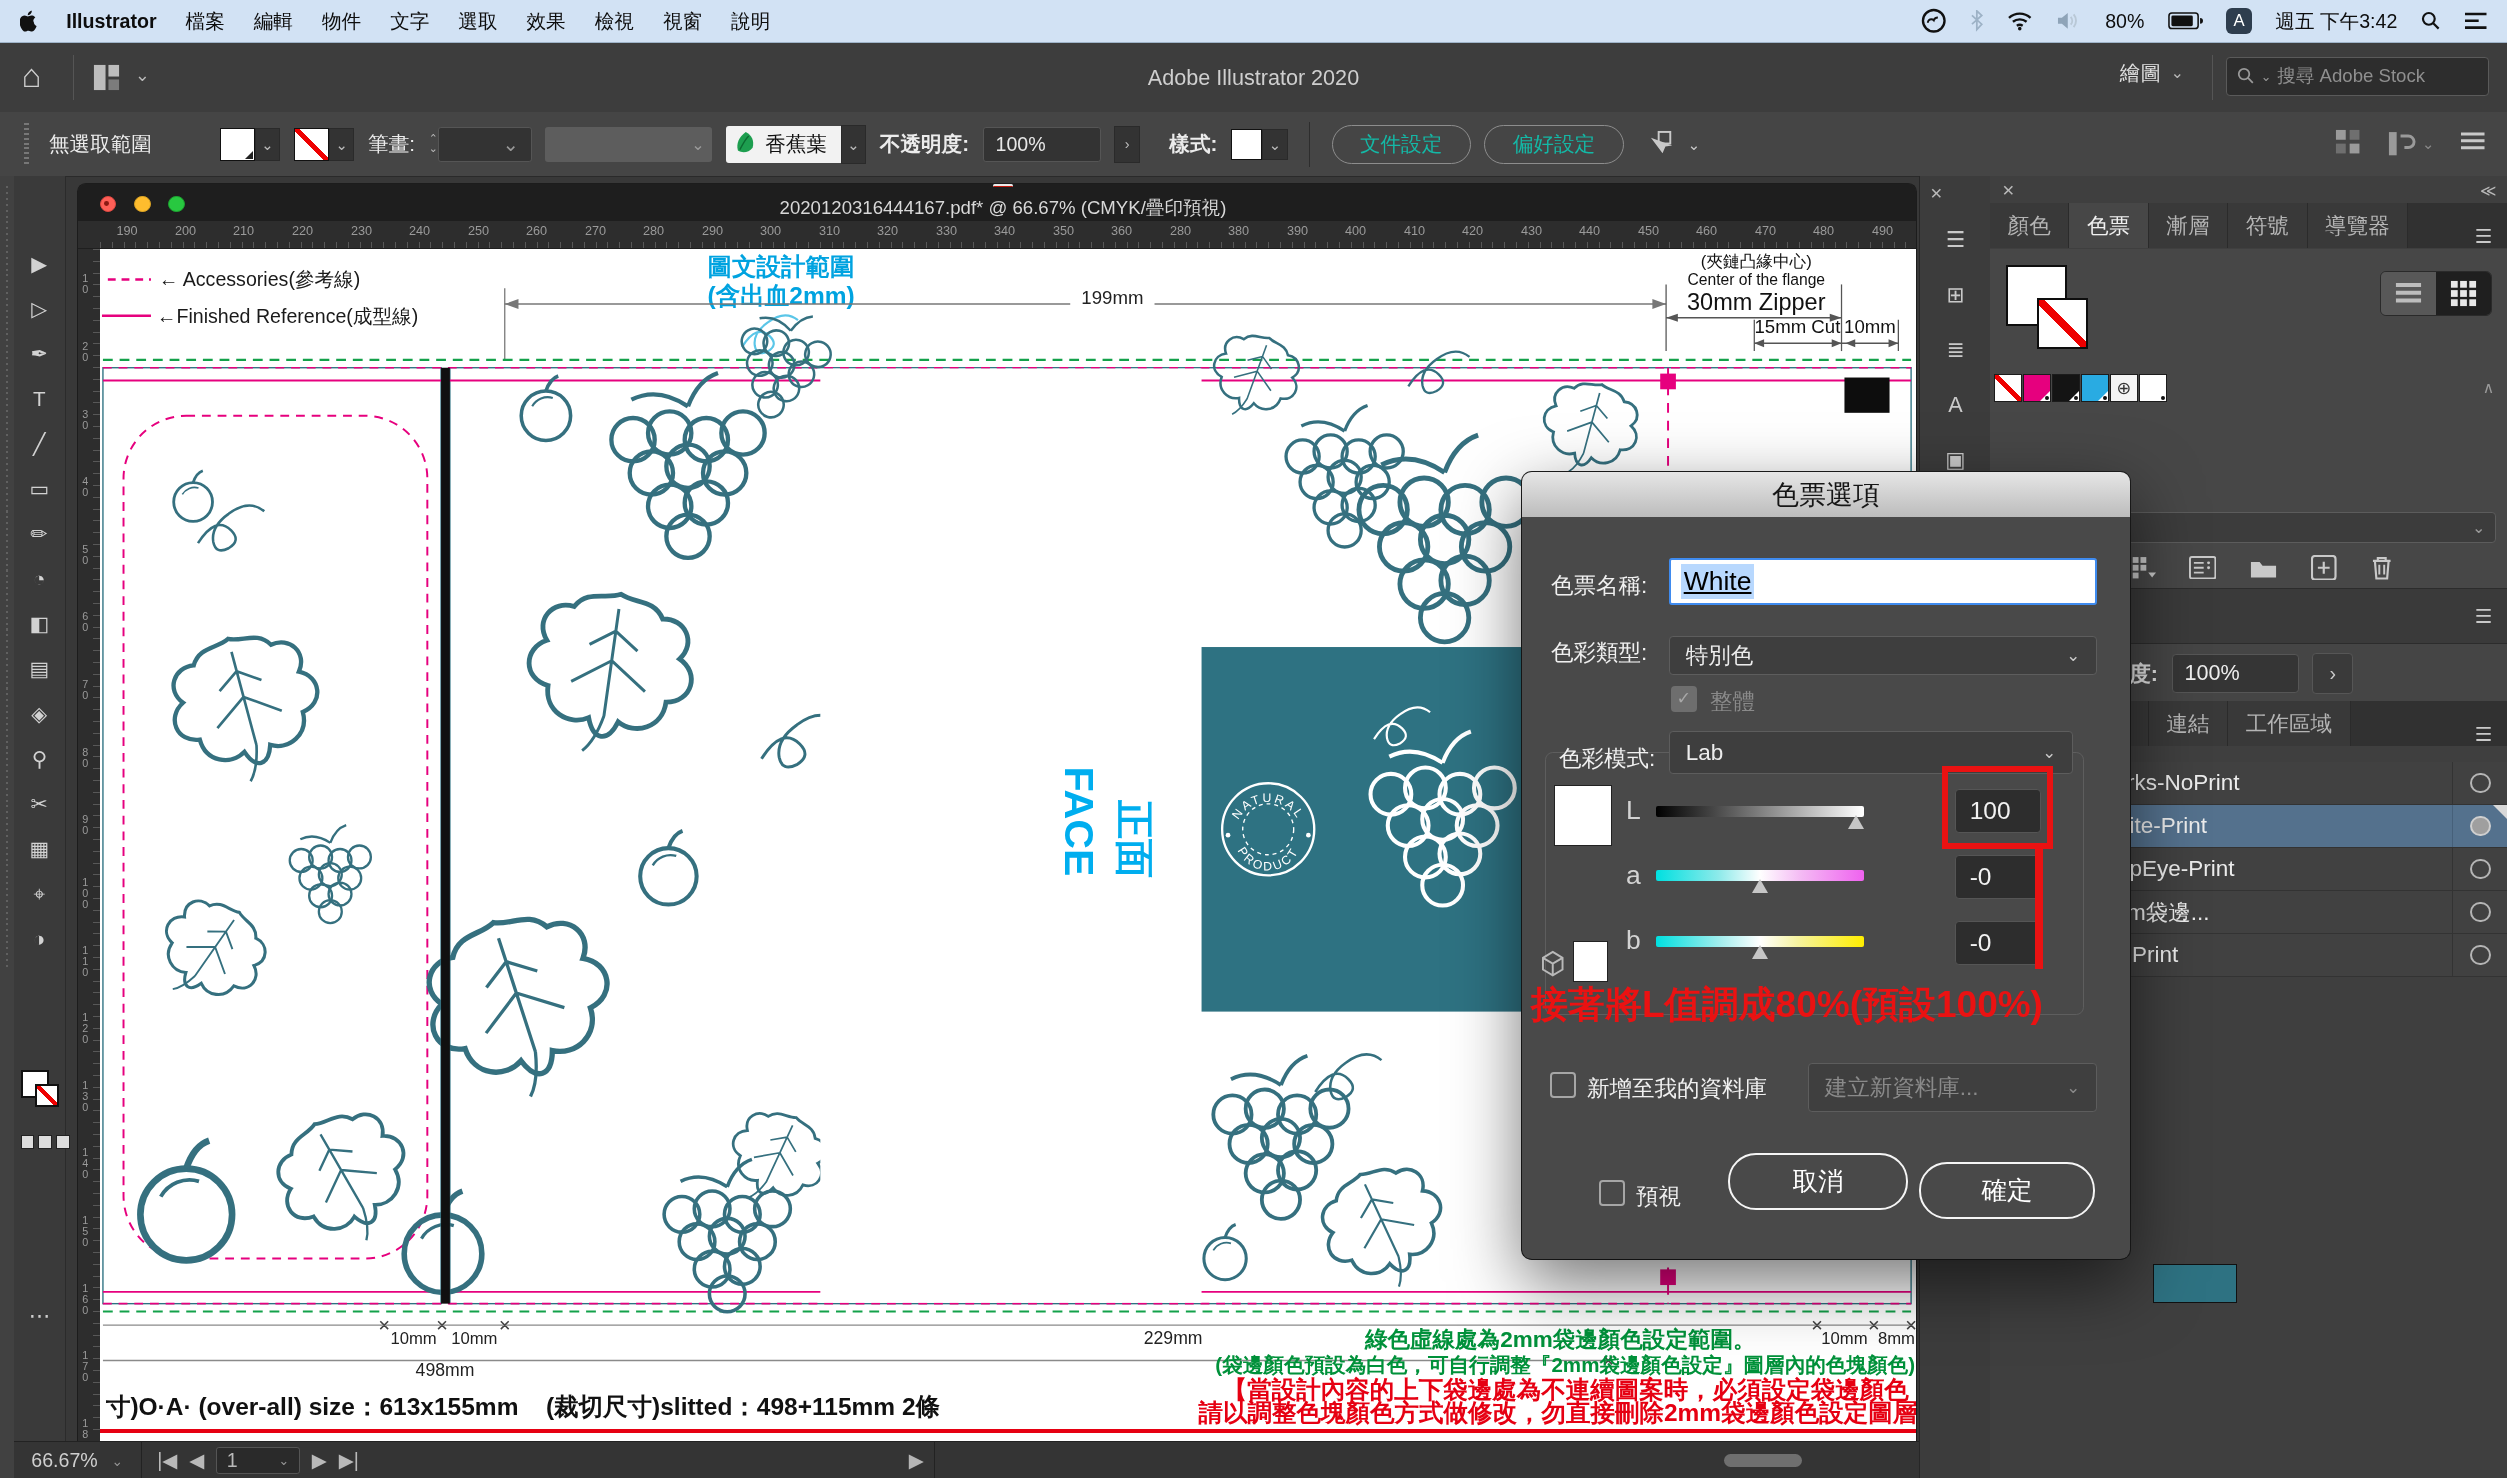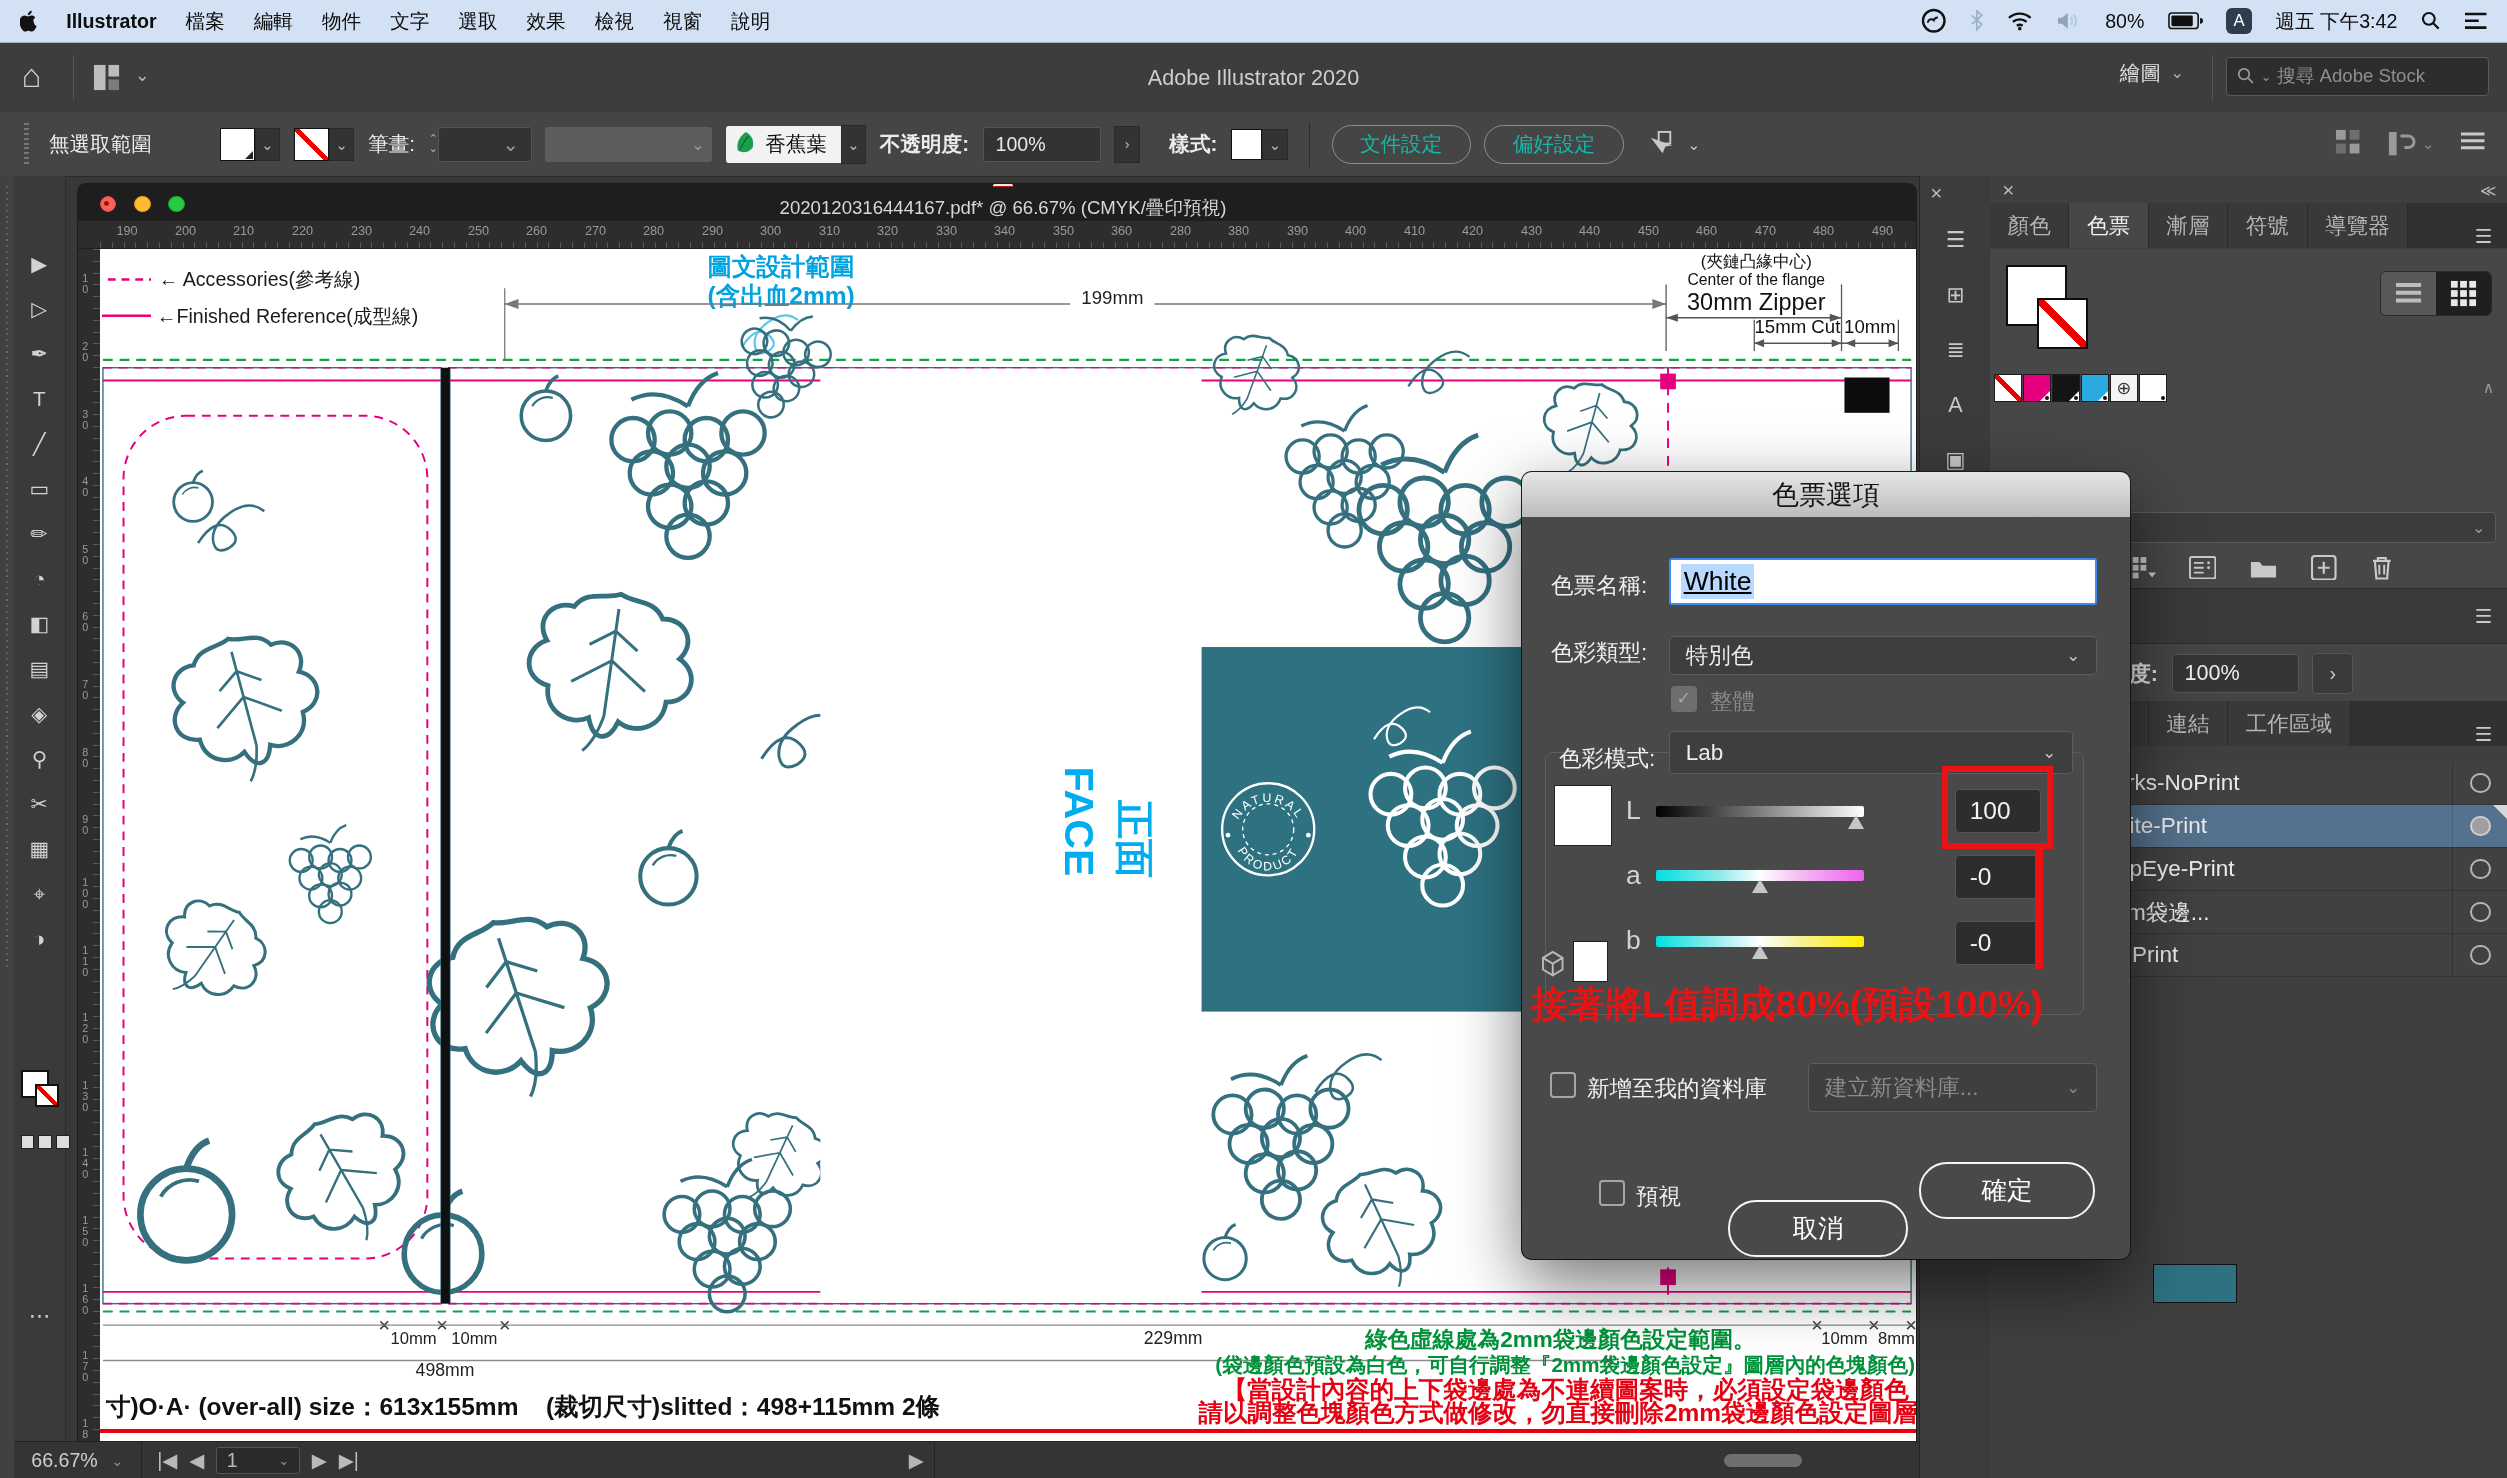--- a/index.html
+++ b/index.html
@@ -932,20 +932,20 @@
 
     <span class="cb empty" style="position:absolute;left:28px;top:600px"></span>
     <span class="dlg-label" style="left:65px;top:601px">新增至我的資料庫</span>
     <div class="dlg-dd" style="left:286px;top:591px;width:289px;height:49px;background:#3f3f3f">
       <span class="dim">建立新資料庫...</span>
         <span class="chev dim">⌄</span>
     </div>
 
     <span class="cb empty" style="position:absolute;left:77px;top:708px"></span>
     <span class="dlg-label" style="left:114px;top:709px">預視</span>
-    <button class="pill" style="left:206px;top:728px;width:180px">取消</button>
+    <button class="pill" style="left:206px;top:681px;width:180px">取消</button>
     <button class="pill" style="left:397px;top:690px;width:176px">確定</button>
   </div>
 
   <div class="red-note">接著將L值調成80%(預設100%)</div>
 
 </div>
 
 
 </body></html>

